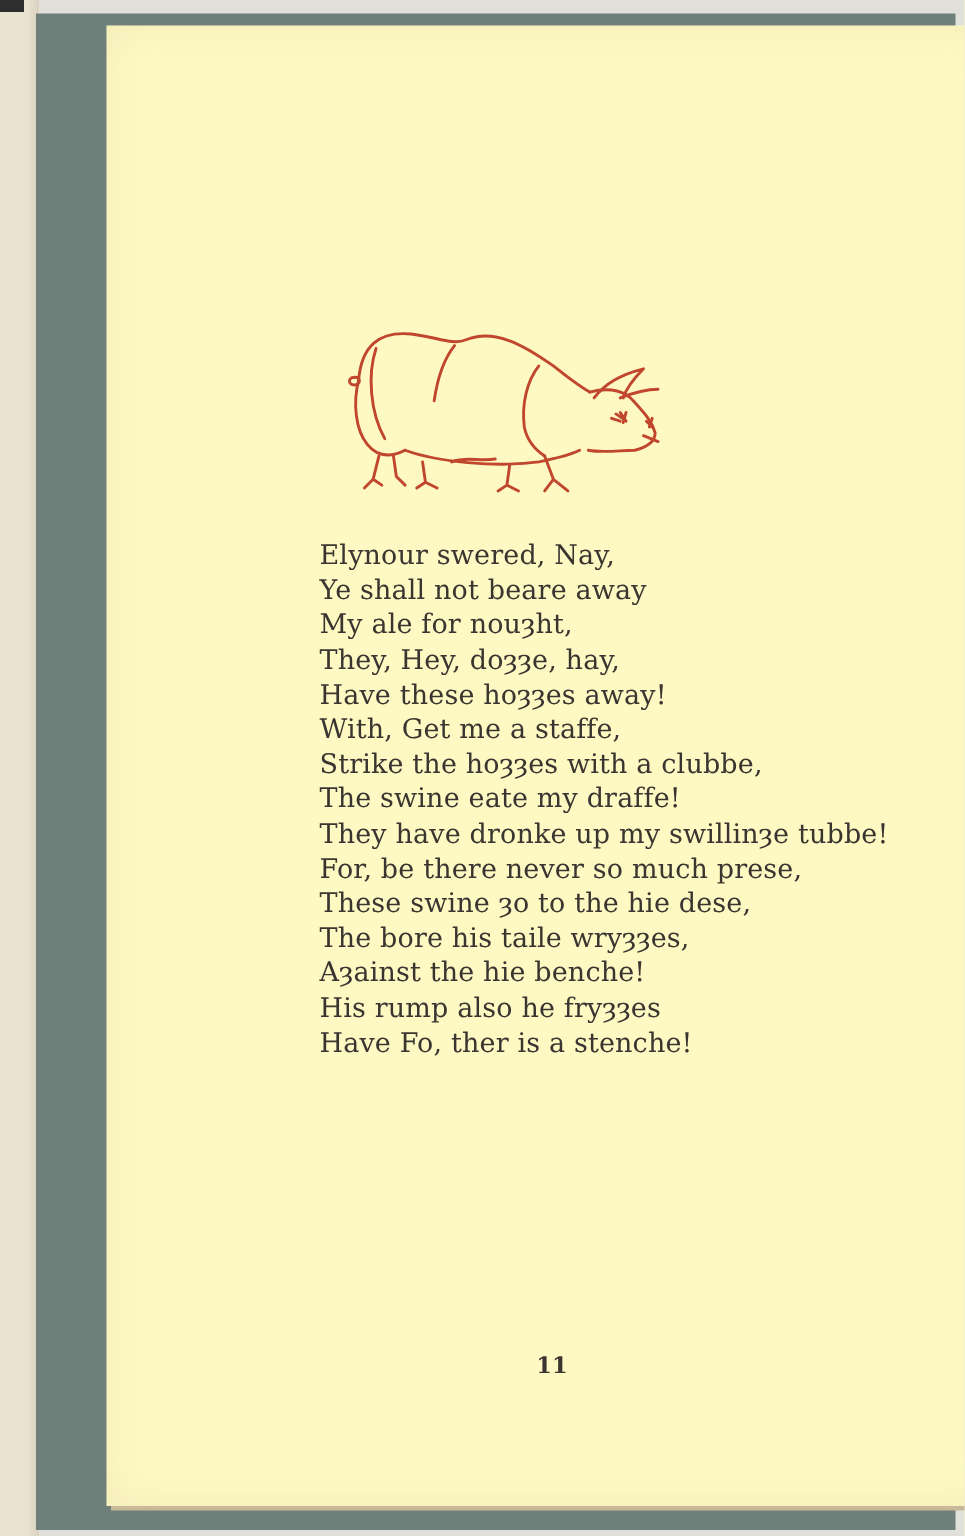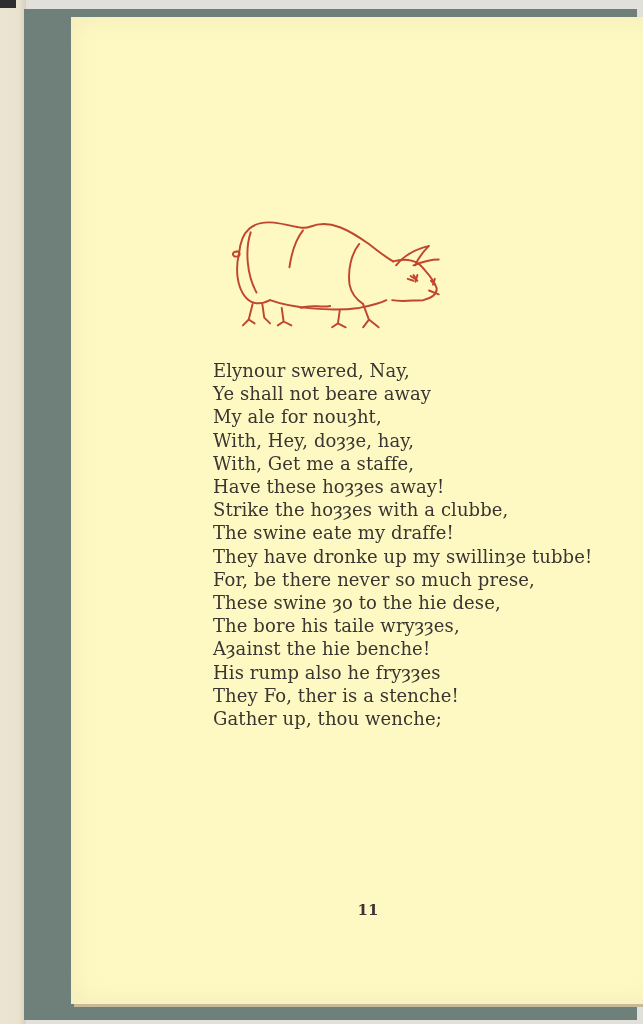--- a/index.html
+++ b/index.html
@@ -79,29 +79,28 @@
     <path d="M120 102 L118 116 L112 120 M118 116 L126 120"></path>
     <path d="M144 96 L150 112 L160 120 M150 112 L144 120"></path>
 
     <path d="M80 100 C90 96 100 100 110 98"></path>
   </svg>
 
   <div class="poem">
     <div class="poem-line">Elynour swered, Nay,</div>
     <div class="poem-line">Ye shall not beare away</div>
     <div class="poem-line">My ale for nouȝht,</div>
-    <div class="poem-line">With, Hey, doȝȝe, hay,</div>
+    <div class="poem-line">They, Hey, doȝȝe, hay,</div>
+    <div class="poem-line">Have these hoȝȝes away!</div>
     <div class="poem-line">With, Get me a staffe,</div>
-    <div class="poem-line">Have these hoȝȝes away!</div>
     <div class="poem-line">Strike the hoȝȝes with a clubbe,</div>
     <div class="poem-line">The swine eate my draffe!</div>
     <div class="poem-line">They have dronke up my swillinȝe tubbe!</div>
     <div class="poem-line">For, be there never so much prese,</div>
     <div class="poem-line">These swine ȝo to the hie dese,</div>
     <div class="poem-line">The bore his taile wryȝȝes,</div>
     <div class="poem-line">Aȝainst the hie benche!</div>
     <div class="poem-line">His rump also he fryȝȝes</div>
-    <div class="poem-line">They Fo, ther is a stenche!</div>
-    <div class="poem-line">Gather up, thou wenche;</div>
+    <div class="poem-line">Have Fo, ther is a stenche!</div>
   </div>
 
   <div class="page-number">11</div>
 </div>
 
 </body></html>

